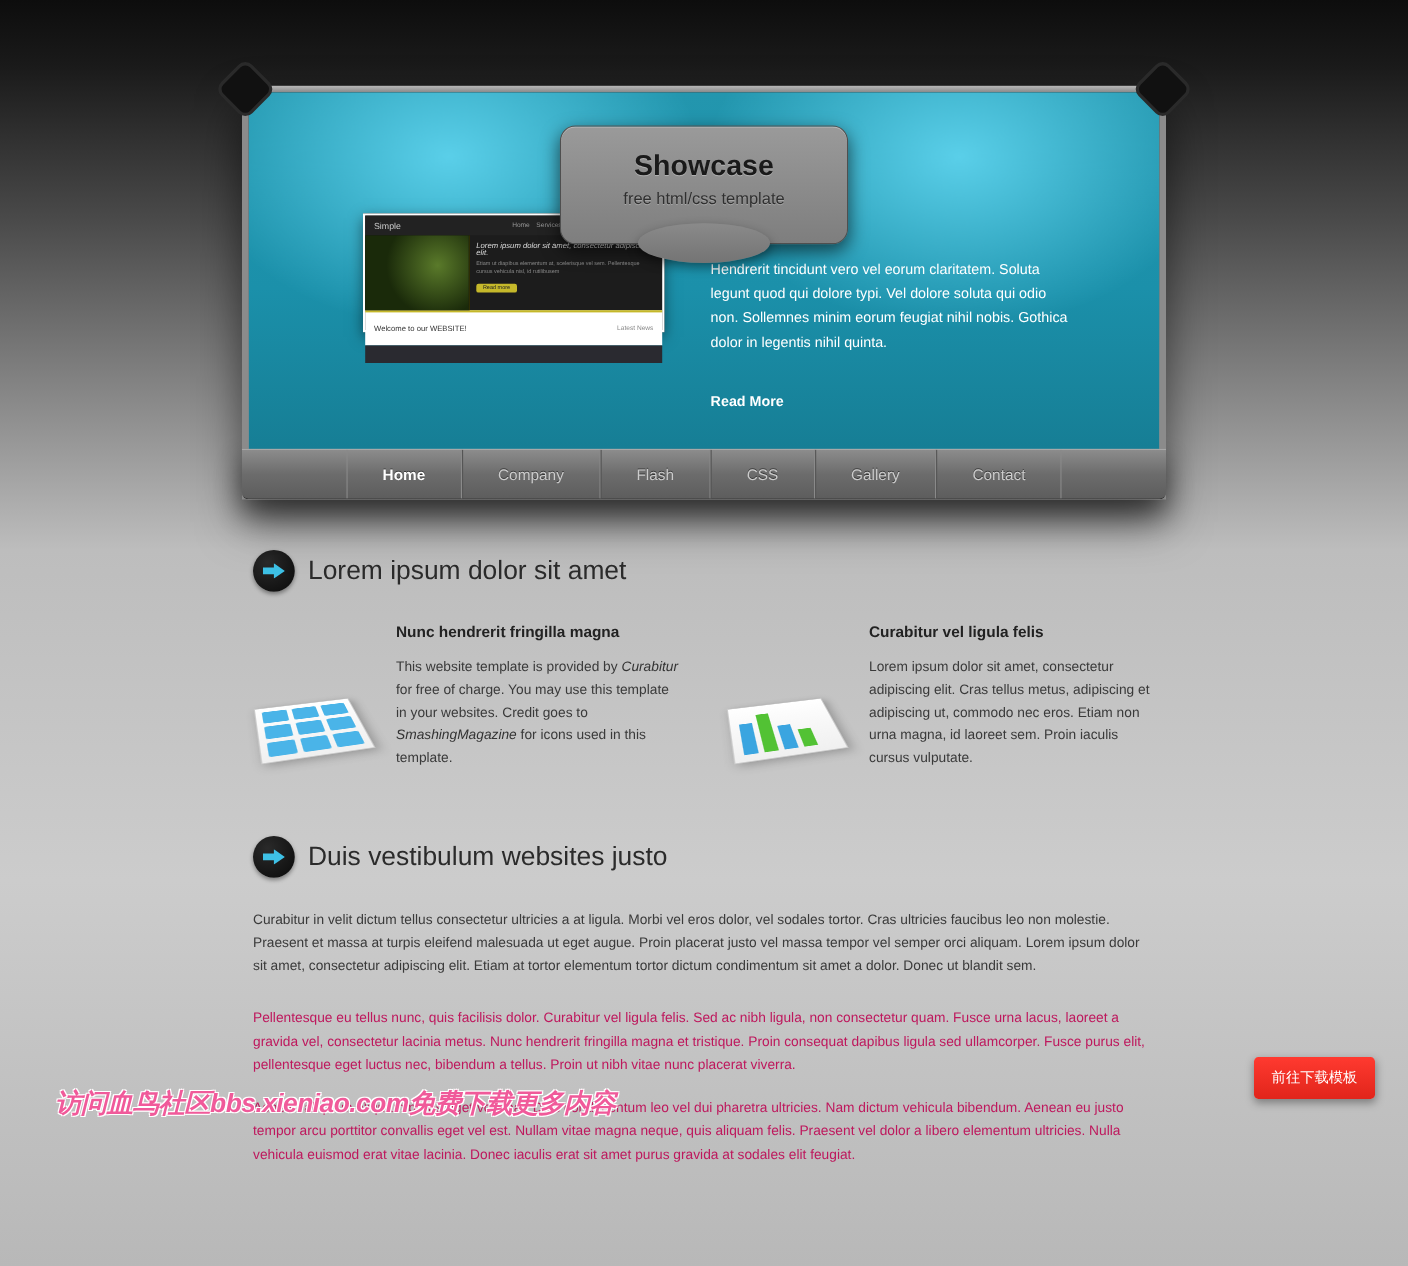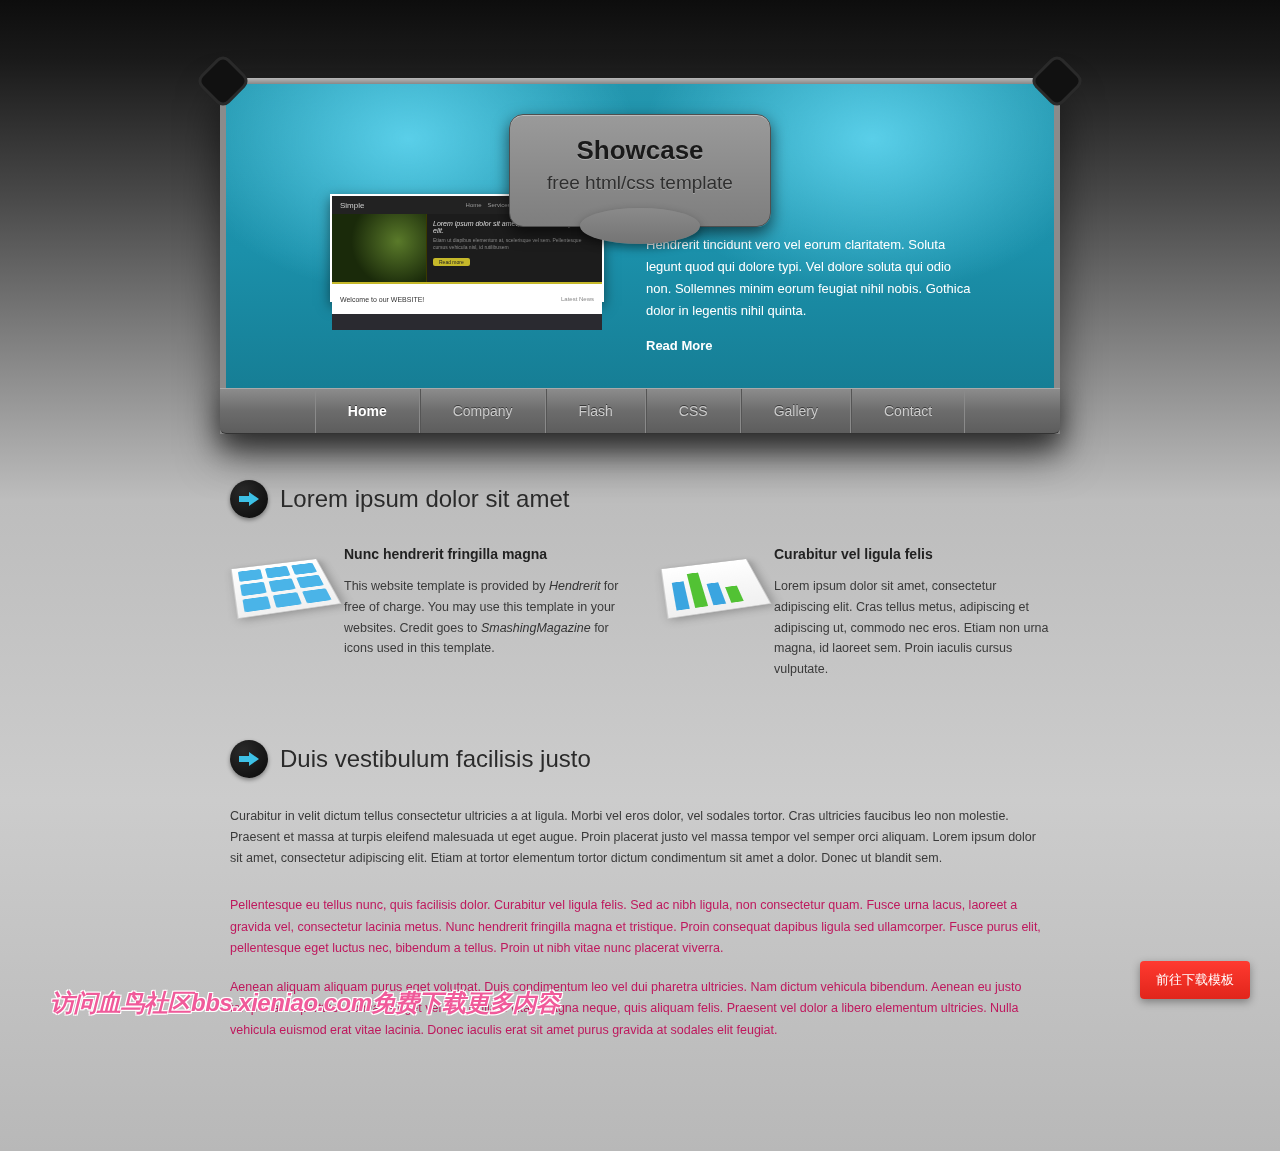--- a/index.html
+++ b/index.html
@@ -38,21 +38,21 @@
   bottom: -18px;
   left: 50%;
   transform: translateX(-50%);
   width: 120px;
   height: 36px;
   background: linear-gradient(#8a8a8a, #747474);
   border-radius: 50%;
   box-shadow: 0 4px 10px rgba(0,0,0,0.4);
 }
 .site-title { font-size: 26px; font-weight: bold; color: #1a1a1a; text-shadow: 0 1px 0 rgba(255,255,255,0.3); }
-.site-subtitle { font-size: 19px; color: #2f2f2f; margin-top: 6px; text-shadow: 0 1px 0 rgba(255,255,255,0.25); }
+.site-subtitle { font-size: 15px; color: #2f2f2f; margin-top: 6px; text-shadow: 0 1px 0 rgba(255,255,255,0.25); }
 
 
 .hero-frame {
   margin-top: 78px;
   position: relative;
   border-radius: 6px 6px 0 0;
   box-shadow: 0 20px 40px rgba(0,0,0,0.55);
 }
 .hero-metal-top {
   height: 6px;
@@ -94,21 +94,21 @@
 .thumb-right{flex:1;padding:6px;}
 .thumb-right .tr-h{font-size:7px;color:#ddd;font-style:italic;}
 .thumb-right .tr-p{font-size:5px;color:#888;margin-top:3px;line-height:1.3;}
 .thumb-btn{margin-top:4px;display:inline-block;background:#c5b82a;font-size:5px;padding:1px 6px;color:#222;border-radius:2px;}
 .thumb-footer{height:32px;background:#fff;padding:4px 8px;font-size:7px;color:#333;display:flex;align-items:center;justify-content:space-between;border-top:2px solid #c5b82a;}
 .thumb-footer .tf-r{font-size:6px;color:#888;}
 .thumb-strip{height:16px;background:#2a2a30;}
 
 .project-text { margin-left: 160px; color: #fff; max-width: 330px;}
 .project-title { font-size: 22px; font-weight: bold; margin-bottom: 14px; text-shadow: 0 1px 2px rgba(0,0,0,0.4);}
-.project-desc { font-size: 13px; line-height: 1.7; margin-bottom: 14px; }
+.project-desc { font-size: 13px; line-height: 1.7; margin-bottom: 34px; }
 .read-more { font-size: 13px; font-weight: bold; color: #fff; text-decoration: none;}
 
 
 .nav {
   background: linear-gradient(#8c8c8c, #6c6c6c 50%, #5d5d5d);
   border-top: 1px solid #aaa;
   border-bottom: 1px solid #333;
   display: flex;
   justify-content: center;
   border-radius: 0 0 6px 6px;
@@ -133,21 +133,21 @@
 .arrow-badge {
   width: 38px; height: 38px; border-radius: 50%;
   background: radial-gradient(circle at 35% 30%, #2a2a2a, #0a0a0a);
   display: flex; align-items: center; justify-content: center;
   box-shadow: 0 2px 4px rgba(0,0,0,0.4);
 }
 .arrow-badge svg { width: 20px; height: 14px; }
 .section-title { font-size: 24px; color: #2b2b2b; font-weight: normal; }
 
 .cols { display: flex; gap: 40px; }
-.col { flex: 1; display: flex; gap: 10px; }
+.col { flex: 1; display: flex; gap: 26px; align-items: flex-end; }
 .col-icon { width: 104px; flex-shrink: 0; display:flex;align-items:flex-start;justify-content:center;}
 .col-body h3 { font-size: 14px; font-weight: bold; color: #222; margin-bottom: 14px; }
 .col-body p { font-size: 12.5px; color: #3a3a3a; line-height: 1.65; }
 .col-body p em{font-style:italic;color:#333;}
 
 .section-block { margin-top: 60px; }
 .body-para { font-size: 12.5px; color: #3a3a3a; line-height: 1.7; margin-bottom: 20px; }
 
 .row-with-icon { display: flex; gap: 30px; margin-top: 26px; }
 .row-icon { width: 104px; flex-shrink: 0; display:flex;justify-content:center;}
@@ -287,21 +287,21 @@
                 <div class="cell"></div>
             <div class="cell"></div>
                 <div class="cell"></div>
                 <div class="cell"></div>
           </div>
             </div>
         </div>
         <div class="col-body">
           <h3>Nunc hendrerit fringilla magna</h3>
           <p>
-            <span>This website template is provided by </span><em><a href="#" style="color:#333;text-decoration:none;">Hendrerit</a></em><span> for free of charge. You may use this template in your websites. Credit goes to </span><em><a href="#" style="color:#333;text-decoration:none;">SmashingMagazine</a></em><span> for icons used in this template.</span>
+            <span>This website template is provided by </span><em><a href="#" style="color:#333;text-decoration:none;">Curabitur</a></em><span> for free of charge. You may use this template in your websites. Credit goes to </span><em><a href="#" style="color:#333;text-decoration:none;">SmashingMagazine</a></em><span> for icons used in this template.</span>
           </p>
         </div>
       </div>
       <div class="col">
         <div class="col-icon">
           <div class="doc-icon">
               <div class="doc-sheet bars">
             <div class="bar b1"></div>
                 <div class="bar b2"></div>
                 <div class="bar b3"></div>
@@ -316,21 +316,21 @@
       </div>
     </div>
 
     <div class="section-block">
       <div class="section-header">
         <div class="arrow-badge">
           <svg viewBox="0 0 20 14">
               <path d="M0 4h10V0l10 7-10 7v-4H0z" fill="#3ec1e6"></path>
             </svg>
         </div>
-        <h2 class="section-title">Duis vestibulum facilisis justo</h2>
+        <h2 class="section-title">Duis vestibulum websites justo</h2>
       </div>
 
       <p class="body-para">Curabitur in velit dictum tellus consectetur ultricies a at ligula. Morbi vel eros dolor, vel sodales tortor. Cras ultricies faucibus leo non molestie. Praesent et massa at turpis eleifend malesuada ut eget augue. Proin placerat justo vel massa tempor vel semper orci aliquam. Lorem ipsum dolor sit amet, consectetur adipiscing elit. Etiam at tortor elementum tortor dictum condimentum sit amet a dolor. Donec ut blandit sem.</p>
 
       <div class="row-with-icon">
         <div class="row-body">
           <p>Pellentesque eu tellus nunc, quis facilisis dolor. Curabitur vel ligula felis. Sed ac nibh ligula, non consectetur quam. Fusce urna lacus, laoreet a gravida vel, consectetur lacinia metus. Nunc hendrerit fringilla magna et tristique. Proin consequat dapibus ligula sed ullamcorper. Fusce purus elit, pellentesque eget luctus nec, bibendum a tellus. Proin ut nibh vitae nunc placerat viverra.</p>
           <p>Aenean aliquam aliquam purus eget volutpat. Duis condimentum leo vel dui pharetra ultricies. Nam dictum vehicula bibendum. Aenean eu justo tempor arcu porttitor convallis eget vel est. Nullam vitae magna neque, quis aliquam felis. Praesent vel dolor a libero elementum ultricies. Nulla vehicula euismod erat vitae lacinia. Donec iaculis erat sit amet purus gravida at sodales elit feugiat.</p>
         </div>
       </div>

